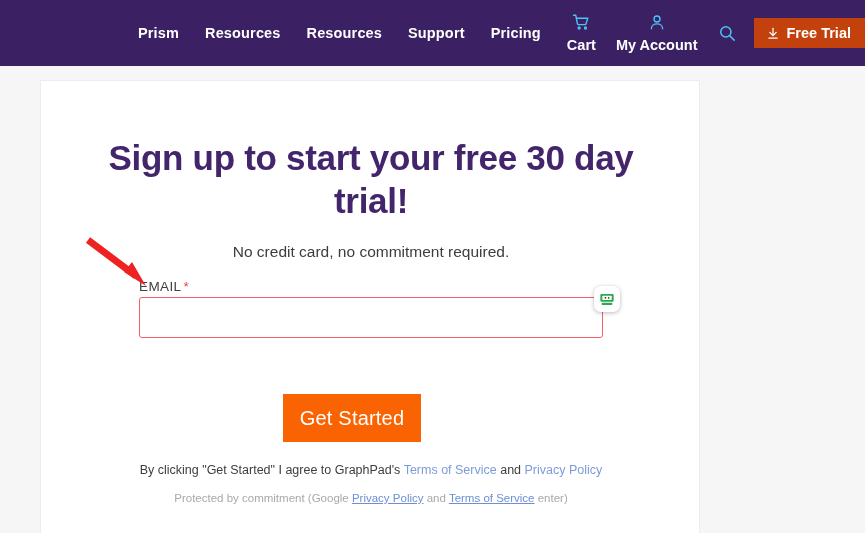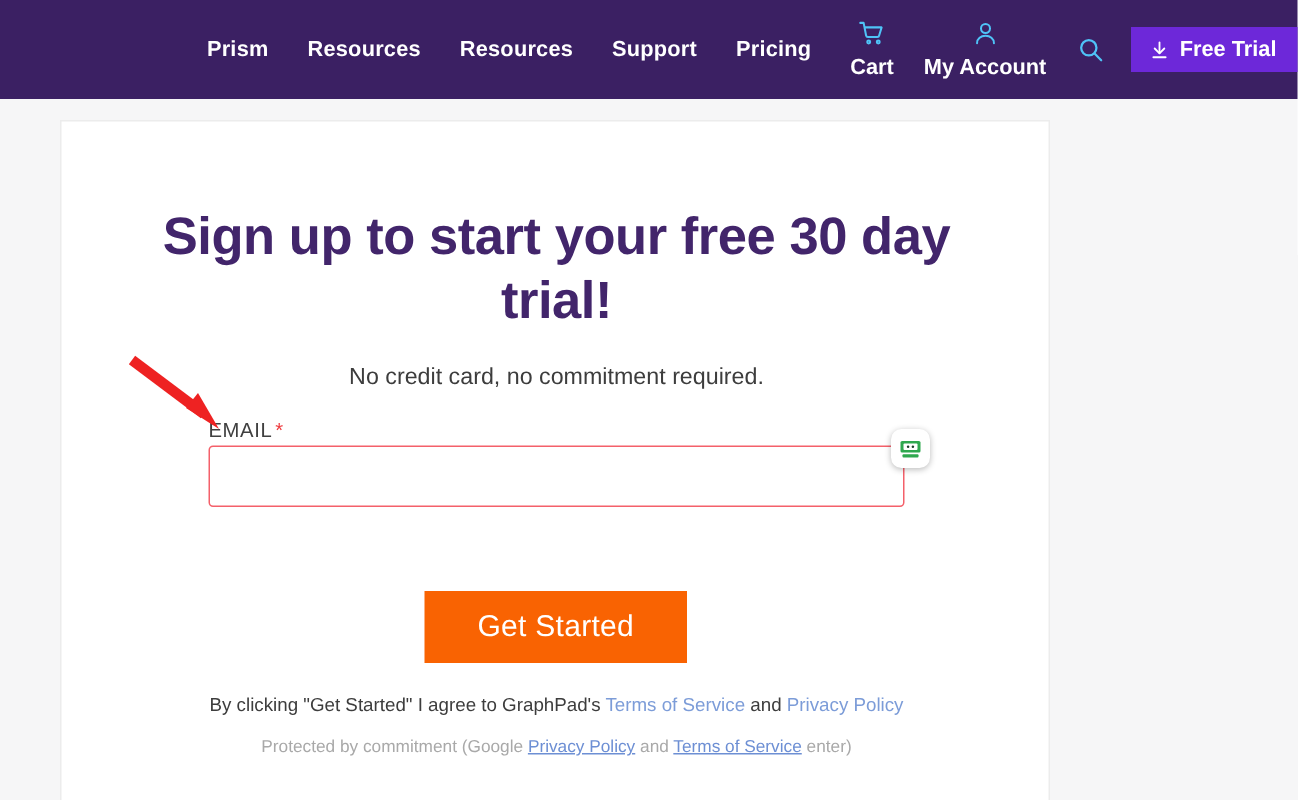--- a/index.html
+++ b/index.html
@@ -60,21 +60,21 @@
   }
   .ico {
     display: inline-flex;
     align-items: center;
     justify-content: center;
     line-height: 0;
   }
   .search-btn { cursor: pointer; }
   .free-trial-btn {
     height: 30px;
-    background: #6d28d9;
+    background: #c2410c;
     color: #ffffff;
     font-size: 14.5px;
     font-weight: bold;
     display: flex;
     align-items: center;
     gap: 7px;
     padding: 0 14px 0 12px;
     cursor: pointer;
     white-space: nowrap;
   }
@@ -165,21 +165,21 @@
     display: flex;
     align-items: center;
     justify-content: center;
     cursor: pointer;
   }
 
   .get-started-btn {
     position: absolute;
     left: 242px;
     top: 313px;
-    width: 175px;
+    width: 138px;
     height: 48px;
     background: #f96302;
     border: none;
     color: #ffffff;
     font-family: "Liberation Sans", sans-serif;
     font-size: 20px;
     letter-spacing: .2px;
     cursor: pointer;
   }
 

